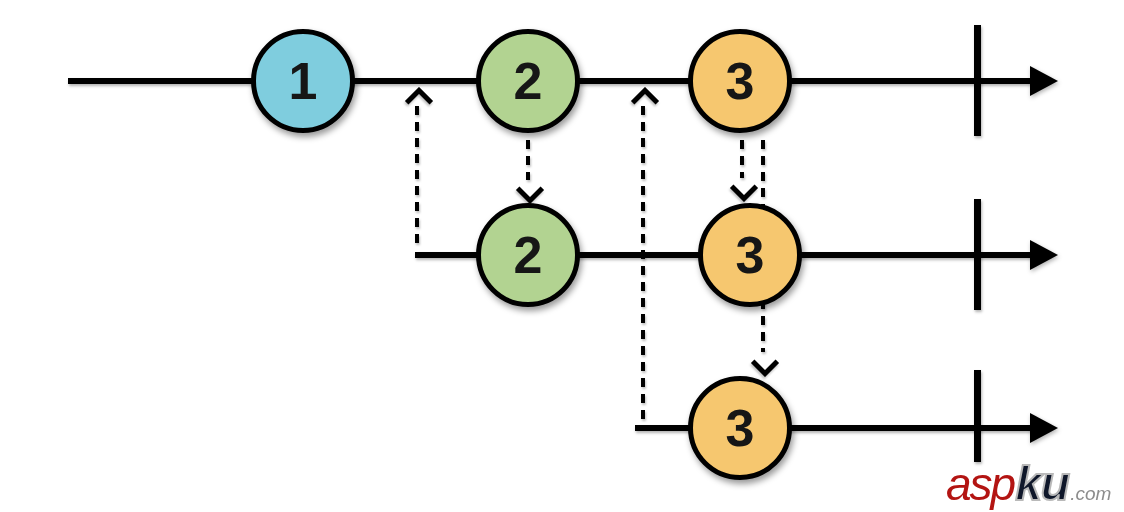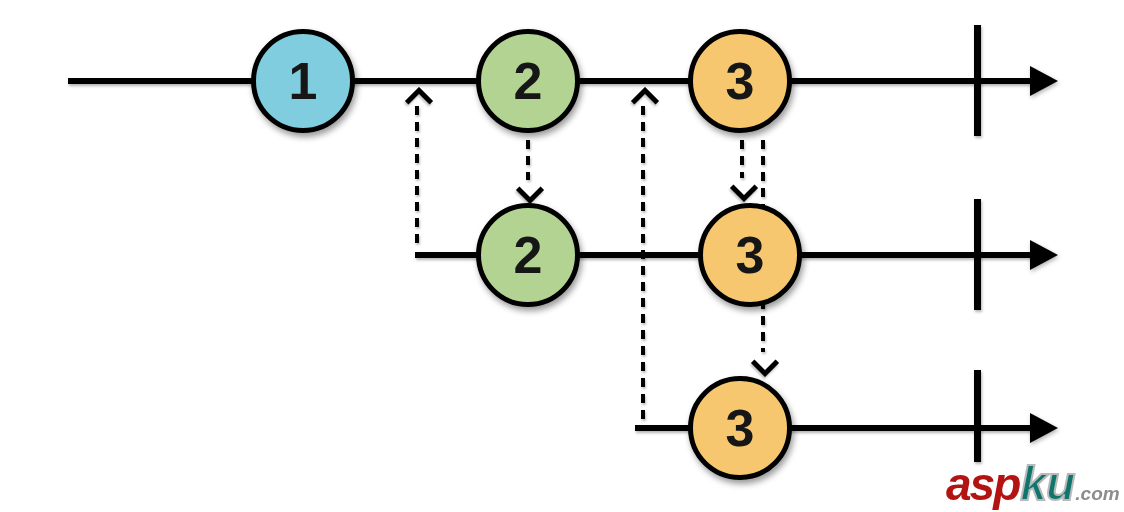--- a/index.html
+++ b/index.html
@@ -52,30 +52,30 @@
     box-shadow:2px 4px 6px rgba(0,0,0,.40);
     z-index:3;
   }
   
   .watermark {
     position:absolute; left:946px; top:454px; width:178px; height:58px;
     z-index:10;
   }
   .wm-row { position:absolute; left:0; bottom:4px; display:flex; align-items:baseline; white-space:nowrap; }
   .wm-asp {
-    font-style:italic; font-weight:bold; font-size:46px; line-height:1;
+    font-style:italic; font-weight:normal; font-size:46px; line-height:1;
     color:#b31412; letter-spacing:-2px;
   }
   .wm-ku {
     font-style:italic; font-weight:bold; font-size:48px; line-height:1;
-    color:#0f766e; -webkit-text-stroke:2px #b9b9b9;
+    color:#0f172a; -webkit-text-stroke:2px #b9b9b9;
     text-shadow:0 0 1px #aaa; letter-spacing:-1px; margin-left:1px;text-align:right;
   }
   .wm-com {
-    font-style:italic; font-weight:bold; font-size:19px;
+    font-style:italic; font-weight:normal; font-size:19px;
     color:#8d8d8d; margin-left:1px;
   }
   .wm-tagline {
     position:absolute; right:0; top:39px;
     font-size:12px; font-weight:bold; letter-spacing:.5px;
     color:#cb1f1c; white-space:nowrap;
     text-shadow:-1px -1px 0 #e8e8e8, 1px -1px 0 #e8e8e8, -1px 1px 0 #e8e8e8, 1px 1px 0 #e8e8e8;
     margin-top:32px;
   }
 </style>

